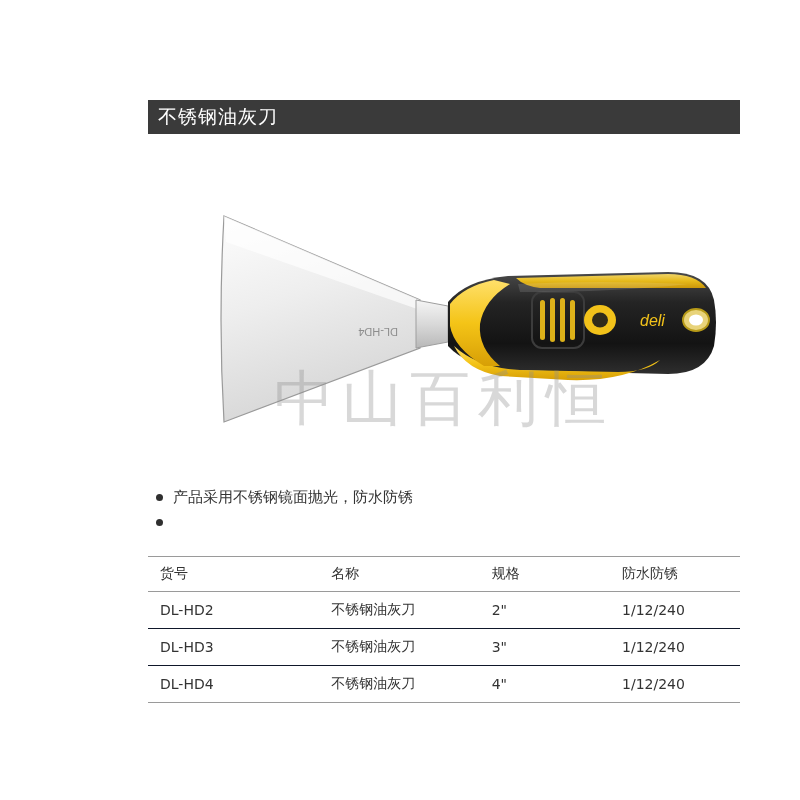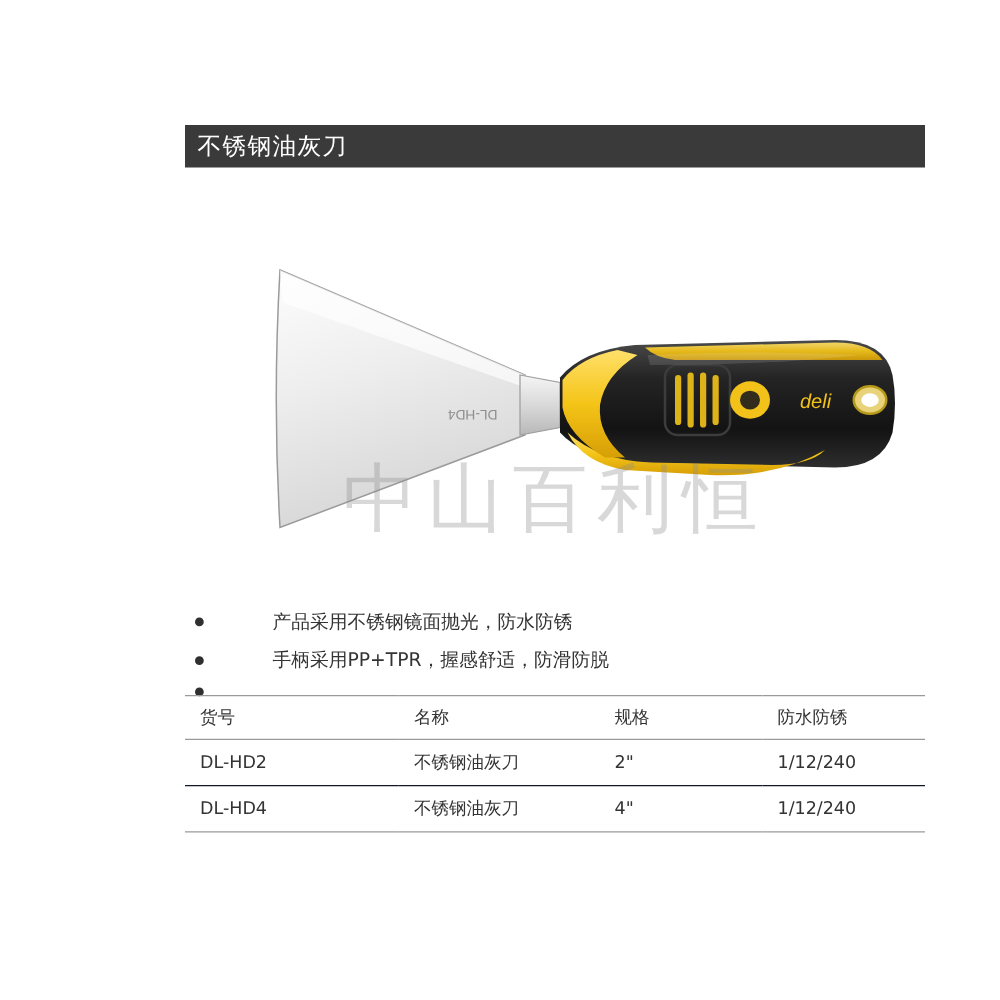--- a/index.html
+++ b/index.html
@@ -73,21 +73,20 @@
     top: 488px;
     width: 560px;
   }
   .feature {
     display: flex;
     align-items: center;
     margin-bottom: 12px;
     font-size: 15px;
     color: #333;
     font-family: "DejaVu Sans", "Liberation Sans", sans-serif;
-    gap: 45px;
   }
   .bullet {
     width: 7px;
     height: 7px;
     border-radius: 50%;
     background: #2f2f2f;
     margin-right: 10px;
     flex: 0 0 auto;
   }
 
@@ -193,44 +192,46 @@
     <div class="watermark">中山百利恒</div>
   </div>
 
   <div class="features">
     <div class="feature">
       <span class="bullet"></span>
       <span>产品采用不锈钢镜面抛光，防水防锈</span>
     </div>
     <div class="feature">
       <span class="bullet"></span>
-      <span>手柄采用PP+TPR，握感舒适，防滑防脱</span>
-    </div>
-    <div class="feature">
-      <span class="bullet"></span>
     </div>
   </div>
 
   <table class="spec-table">
     <thead>
       <tr>
         <th class="col-code">货号</th>
         <th class="col-name">名称</th>
         <th class="col-spec">规格</th>
         <th class="col-pack">防水防锈</th>
       </tr>
     </thead>
     <tbody>
       <tr>
         <td>DL-HD2</td>
         <td>不锈钢油灰刀</td>
         <td>2"</td>
         <td>1/12/240</td>
       </tr>
       <tr>
+        <td>DL-HD3</td>
+        <td>不锈钢油灰刀</td>
+        <td>3"</td>
+        <td>1/12/240</td>
+      </tr>
+      <tr>
         <td>DL-HD4</td>
         <td>不锈钢油灰刀</td>
         <td>4"</td>
         <td>1/12/240</td>
       </tr>
     </tbody>
   </table>
 
 </div>
 

